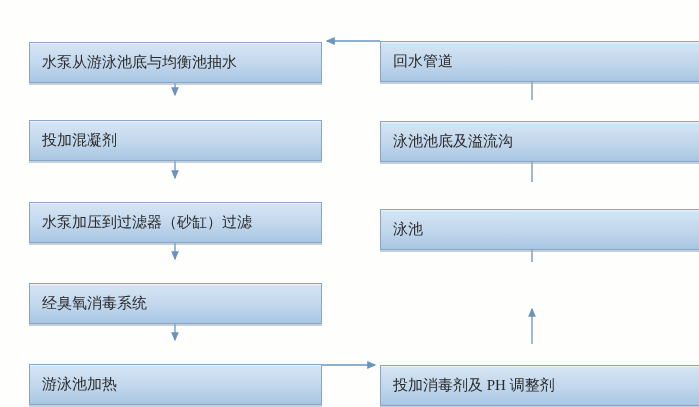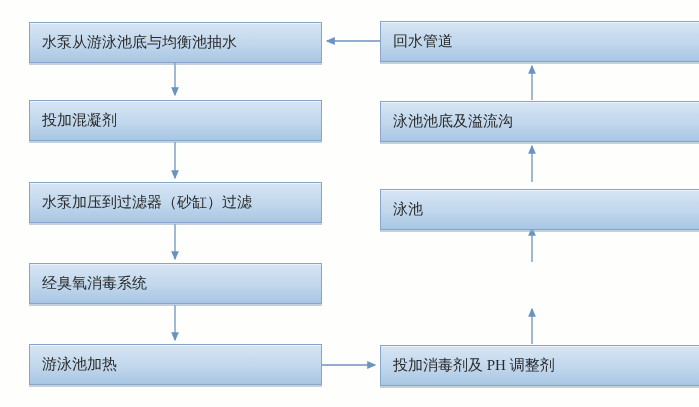--- a/index.html
+++ b/index.html
@@ -21,20 +21,21 @@
     height: 41px;
     background: linear-gradient(180deg, var(--box_fill_top, #d5e5f4) 0%, var(--box_fill_mid, #c0d6ec) 55%, var(--box_fill_bottom, #a9c6e3) 100%);
     border: 1px solid var(--box_border, #87a5c7);
     box-shadow: 0 2px 0 rgba(150, 170, 195, 0.55), inset 0 1px 0 rgba(255, 255, 255, 0.55);
     display: flex;
     align-items: center;
     padding: 0 12px;
     font-size: 15px;
     color: var(--text_color, #2a2a2a);
     white-space: nowrap;
+    margin-top: 20px;
   }
   .col-left  { left: 29px;  width: 293px; }
   .col-right { left: 380px; width: 341px; }
   .connector-layer {
     position: absolute;
     left: 0; top: 0;
     width: 699px;
     height: 407px;
     pointer-events: none;
   }

